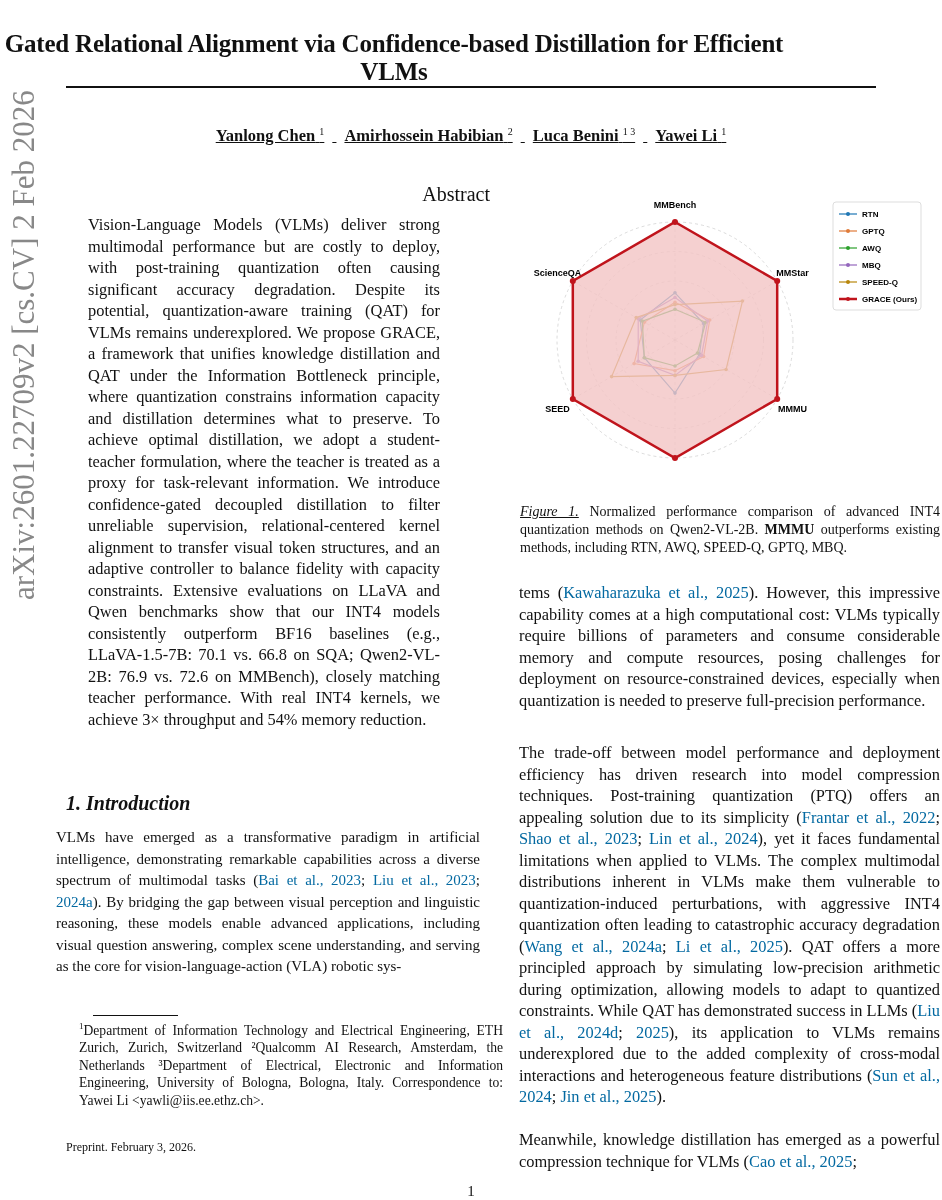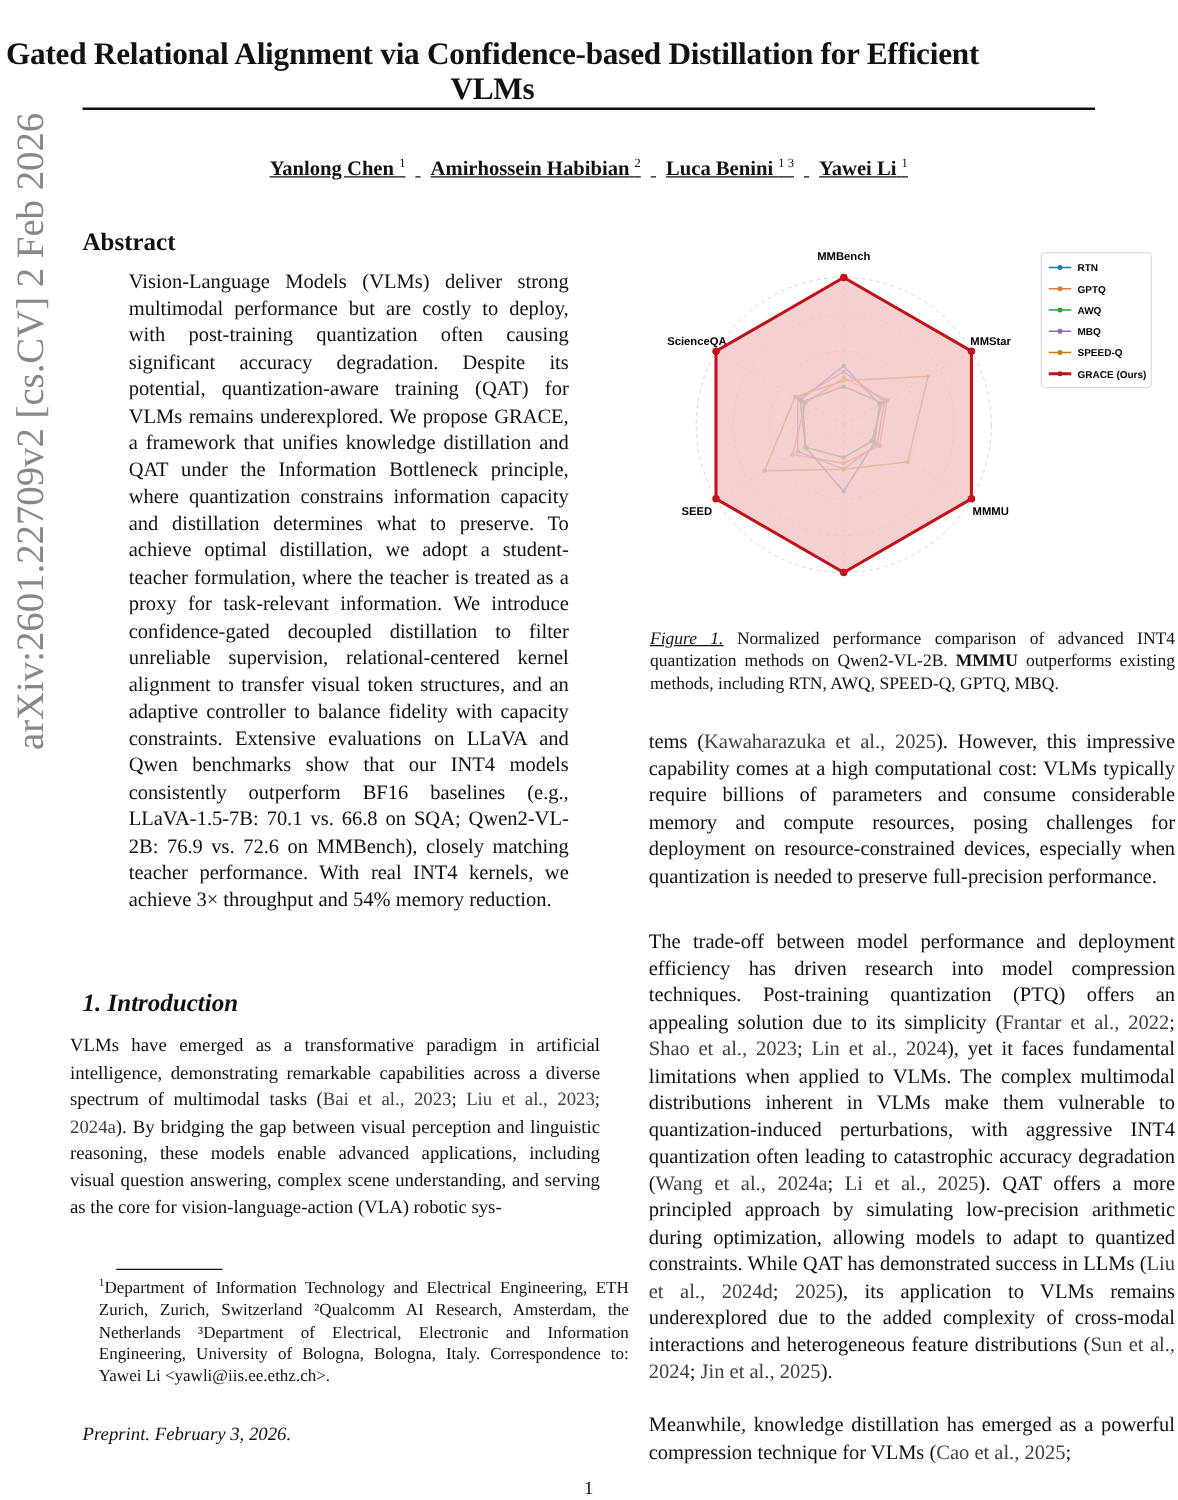--- a/index.html
+++ b/index.html
@@ -8,31 +8,31 @@
   .title { position: absolute; left: 0; width: 788px; top: 30px; text-align: center;
            font-weight: bold; font-size: 25px; letter-spacing: -0.2px; }
   .rule { position: absolute; left: 66px; width: 810px; height: 2px; background: #111; top: 86px; }
   .authors { position: absolute; top: 125px; left: 0; width: 942px; text-align: center;
              font-weight: bold; font-size: 16.5px; text-decoration: underline; }
   .authors span.a { margin: 0 8px; }
   .authors sup { font-weight: normal; font-size: 10px; }
   .arxiv { position: absolute; left: 2px; top: 270px; height: 320px; width: 40px; }
   .arxiv div { position: absolute; left: 0; top: 0; transform-origin: 0 0; transform: rotate(-90deg) translate(-330px, 4px);
                font-size: 31px; color: #888; white-space: nowrap; font-family: "Liberation Serif", serif; }
-  .abs-head { position: absolute; left: 66px; width: 424px; top: 183px; text-align: left;
-              font-weight: bold; font-size: 20px; }
-  .abstract { position: absolute; left: 103px; width: 352px; top: 214px; font-size: 16.4px; line-height: 21.5px;
+  .abs-head { position: absolute; left: 66px; width: 424px; top: 183px; text-align: right;
+              font-weight: normal; font-size: 20px; }
+  .abstract { position: absolute; left: 88px; width: 352px; top: 214px; font-size: 16.4px; line-height: 21.5px;
               text-align: justify; }
   .intro-head { position: absolute; left: 66px; top: 792px; font-weight: bold; font-size: 20px; font-style: italic; }
   .intro-text { position: absolute; left: 56px; width: 424px; top: 827px; font-size: 15px; line-height: 21.5px; text-align: justify; }
-  .cite { color: #404040; }
+  .cite { color: #0369a1; }
   .fn-rule { position: absolute; left: 93px; width: 85px; height: 1px; background: #111; top: 1015px; }
   .footnote { position: absolute; left: 79px; width: 424px; top: 1018px; font-size: 13.6px; line-height: 17.5px; text-align: justify; }
   .footnote sup { font-size: 9px; }
-  .preprint { position: absolute; left: 66px; top: 1140px; font-style: italic; font-size: 15px; text-align: right; }
+  .preprint { position: absolute; left: 66px; top: 1140px; font-size: 12px; text-align: right; }
   .pagenum { position: absolute; left: 0; width: 942px; text-align: center; top: 1183px; font-size: 15px; }
   .figure { position: absolute; left: 505px; top: 164px; width: 420px; height: 300px; }
   .caption { position: absolute; left: 520px; width: 420px; top: 503px; font-size: 14px; line-height: 18px; text-align: justify; }
   .caption i { font-style: italic; text-decoration: underline; }
   .rightcol { position: absolute; left: 519px; width: 421px; font-size: 16.4px; line-height: 21.5px; text-align: justify; }
   p { margin: 0; }
 </style>
 </head>
 <body>
 

